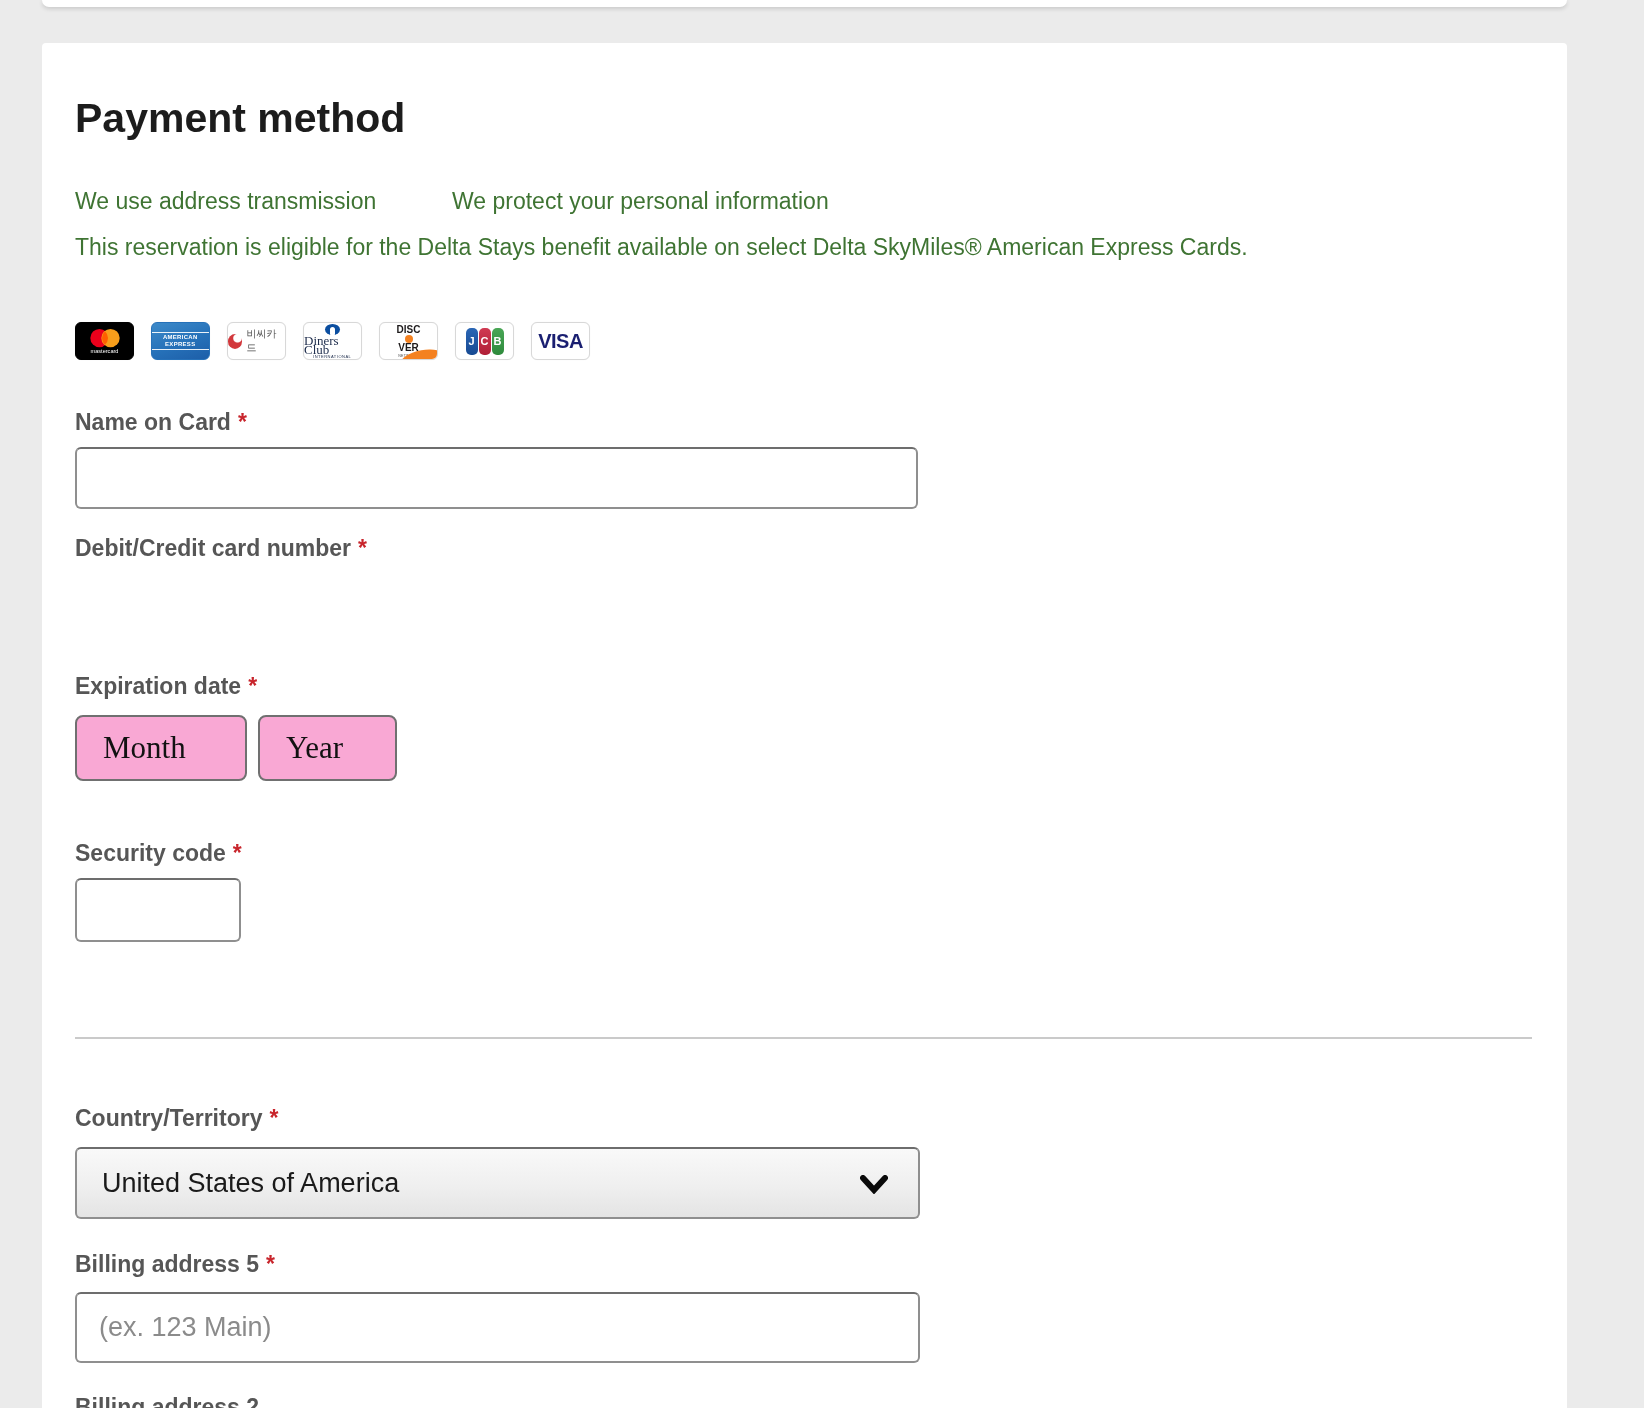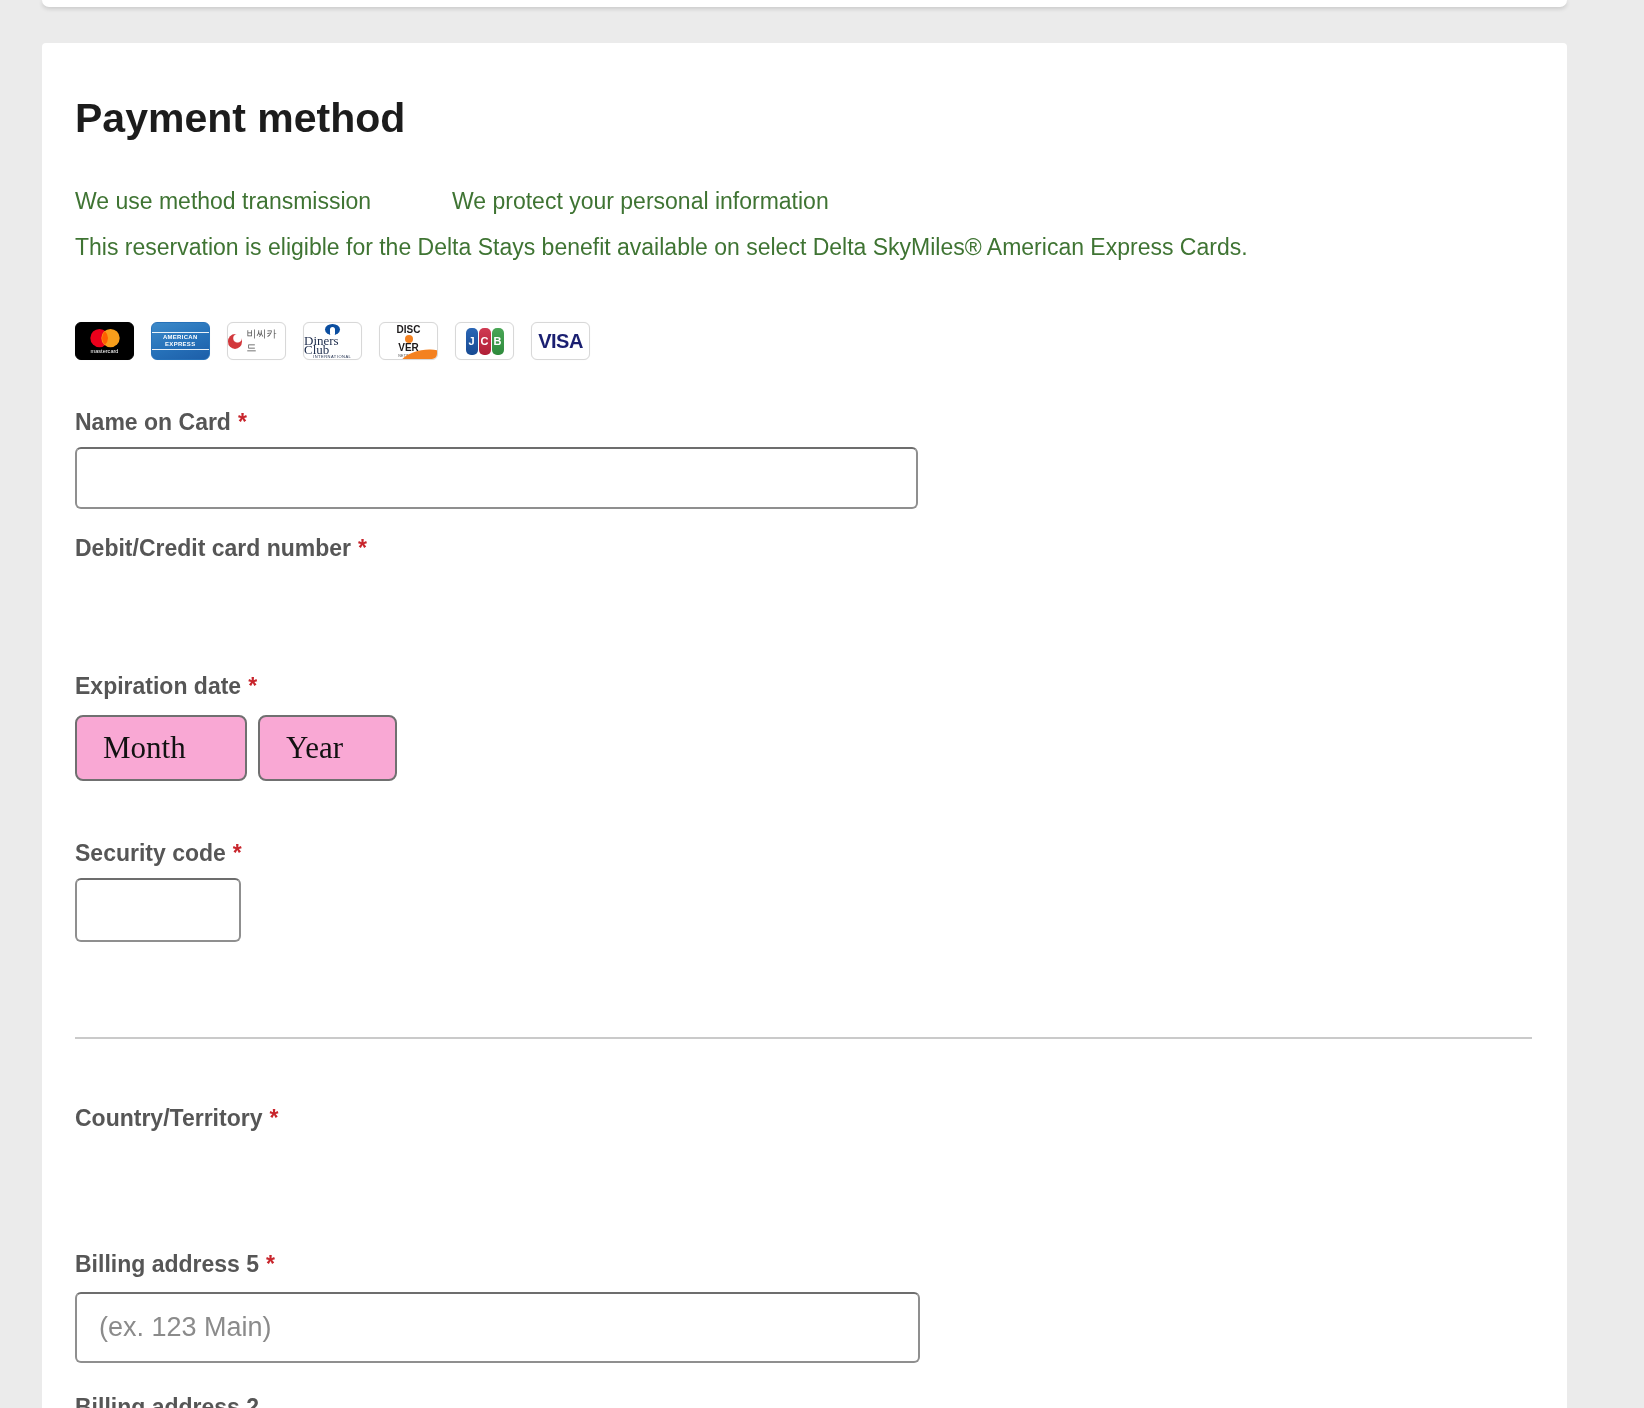--- a/index.html
+++ b/index.html
@@ -108,21 +108,21 @@
 </head>
 <body>
 
 <div class="top-strip"></div>
 
 <div class="card">
 
   <h1 class="abs page-title">Payment method</h1>
 
   <div class="abs note-row">
-    <span class="note">We use method transmission</span>
+    <span class="note">We use address transmission</span>
     <span class="note note-2">We protect your personal information</span>
   </div>
   <p class="abs note benefit">This reservation is eligible for the Delta Stays benefit available on select Delta SkyMiles® American Express Cards.</p>
 
   <div class="abs brands">
     <div class="tile tile-mc">
       <svg width="40" height="22" viewBox="0 0 40 24">
         <circle cx="14" cy="11" r="10" fill="#EB001B"></circle>
         <circle cx="26" cy="11" r="10" fill="#F79E1B"></circle>
         <path d="M20 3.6 A10 10 0 0 1 20 18.4 A10 10 0 0 1 20 3.6 Z" fill="#FF5F00"></path>
@@ -191,20 +191,26 @@
   <div class="abs flabel" id="lbl-sec">
     <span>Security code</span><span class="req">*</span>
   </div>
   <input type="text" class="tinput" id="in-sec" style="">
 
   <div class="abs divider"></div>
 
   <div class="abs flabel" id="lbl-country">
     <span>Country/Territory</span><span class="req">*</span>
   </div>
+  <div class="abs country-select">
+    <span class="country-value">United States of America</span>
+    <svg class="chevron" width="28" height="19" viewBox="0 0 28 19">
+      <path d="M3 3 L14 15 L25 3" fill="none" stroke="#0a0a0a" stroke-width="6" stroke-linecap="round" stroke-linejoin="miter"></path>
+    </svg>
+  </div>
 
   <div class="abs flabel" id="lbl-bill1">
     <span>Billing address 5</span><span class="req">*</span>
   </div>
   <input type="text" class="tinput" id="in-bill1" placeholder="(ex. 123 Main)" style="">
 
   <div class="abs flabel" id="lbl-bill2">
     <span>Billing address 2</span>
   </div>
 

